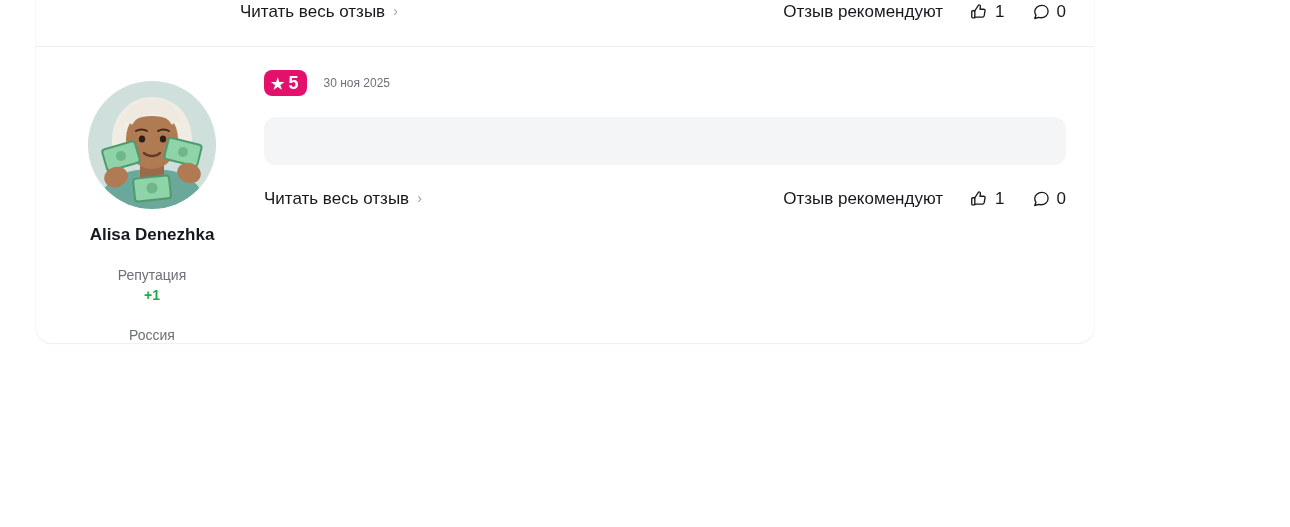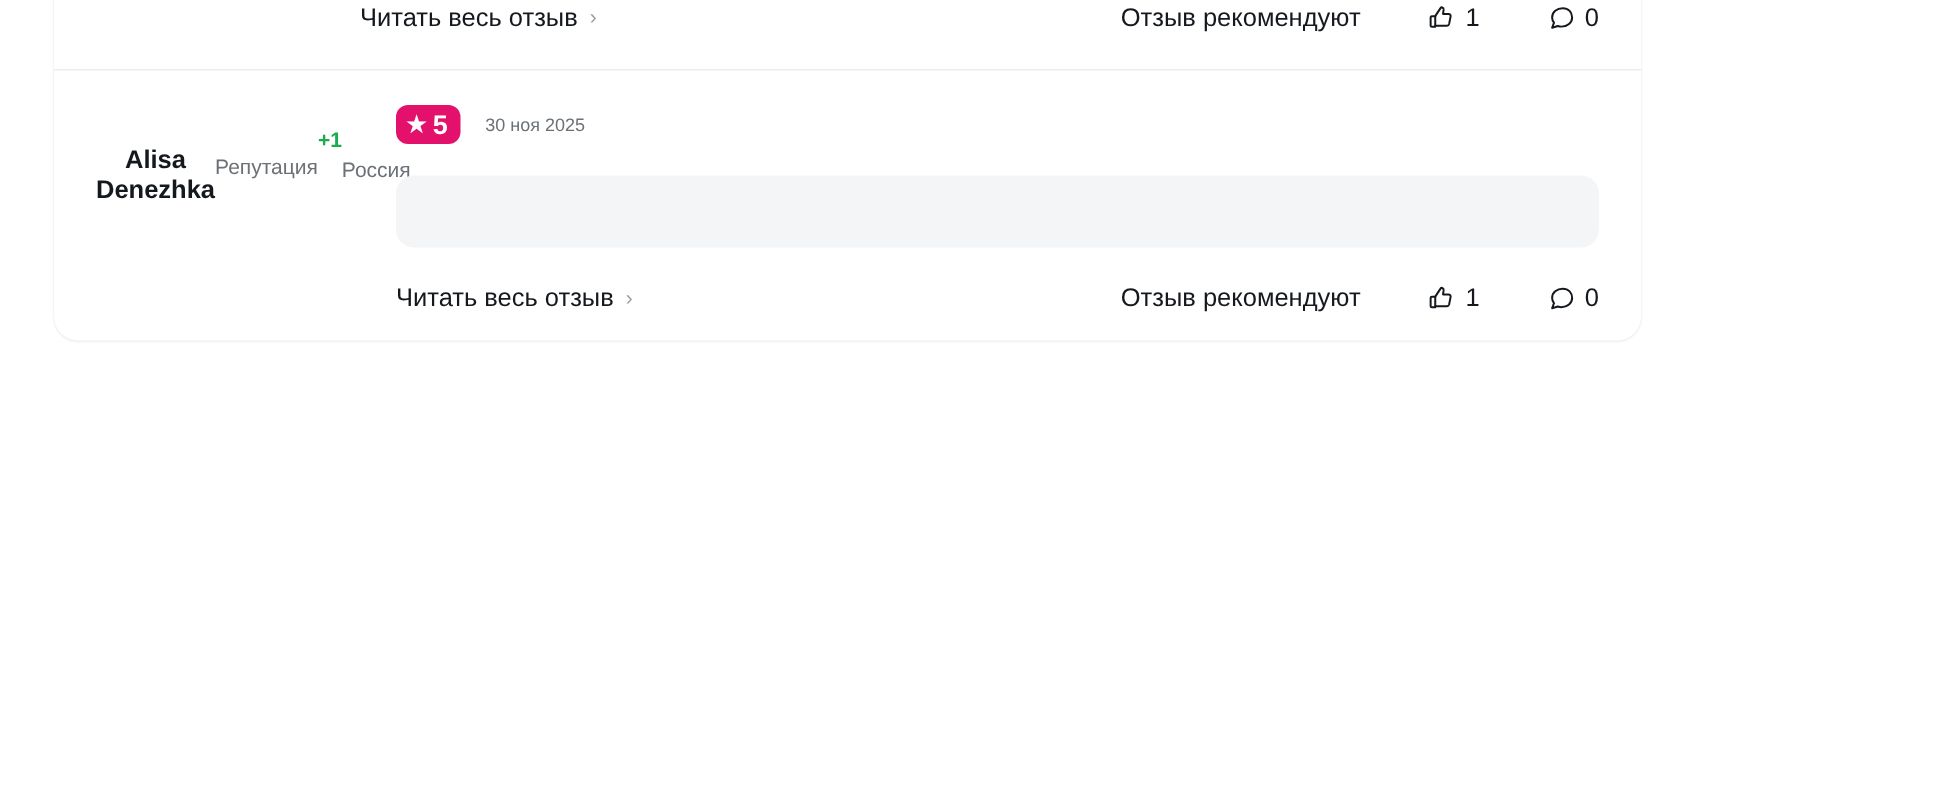--- a/index.html
+++ b/index.html
@@ -66,21 +66,21 @@
     font-size: 14px;
     color: #9aa0a6;
     line-height: 1;
     transform: translateY(-1px);
   }
 
   .footer-right {
     margin-left: auto;
     display: flex;
     align-items: center;
-    gap: 44px;
+    gap: 26px;
   }
   .recommend-text {
     font-size: 17px;
     color: #15191e;
     white-space: nowrap;
   }
   .counter {
     display: flex;
     align-items: center;
     gap: 6px;
@@ -94,22 +94,22 @@
     position: relative;
     display: flex;
     padding: 18px 28px 0 28px;
     box-sizing: border-box;
   }
 
   .author-col {
     width: 176px;
     flex: 0 0 176px;
     display: flex;
-    flex-direction: row;
-    align-items: flex-start;
+    flex-direction: column;
+    align-items: center;
     padding-top: 16px;
   }
   .avatar {
     width: 128px;
     height: 128px;
     border-radius: 50%;
     overflow: hidden;
     background: #d8e6e2;
     position: relative;
   }

